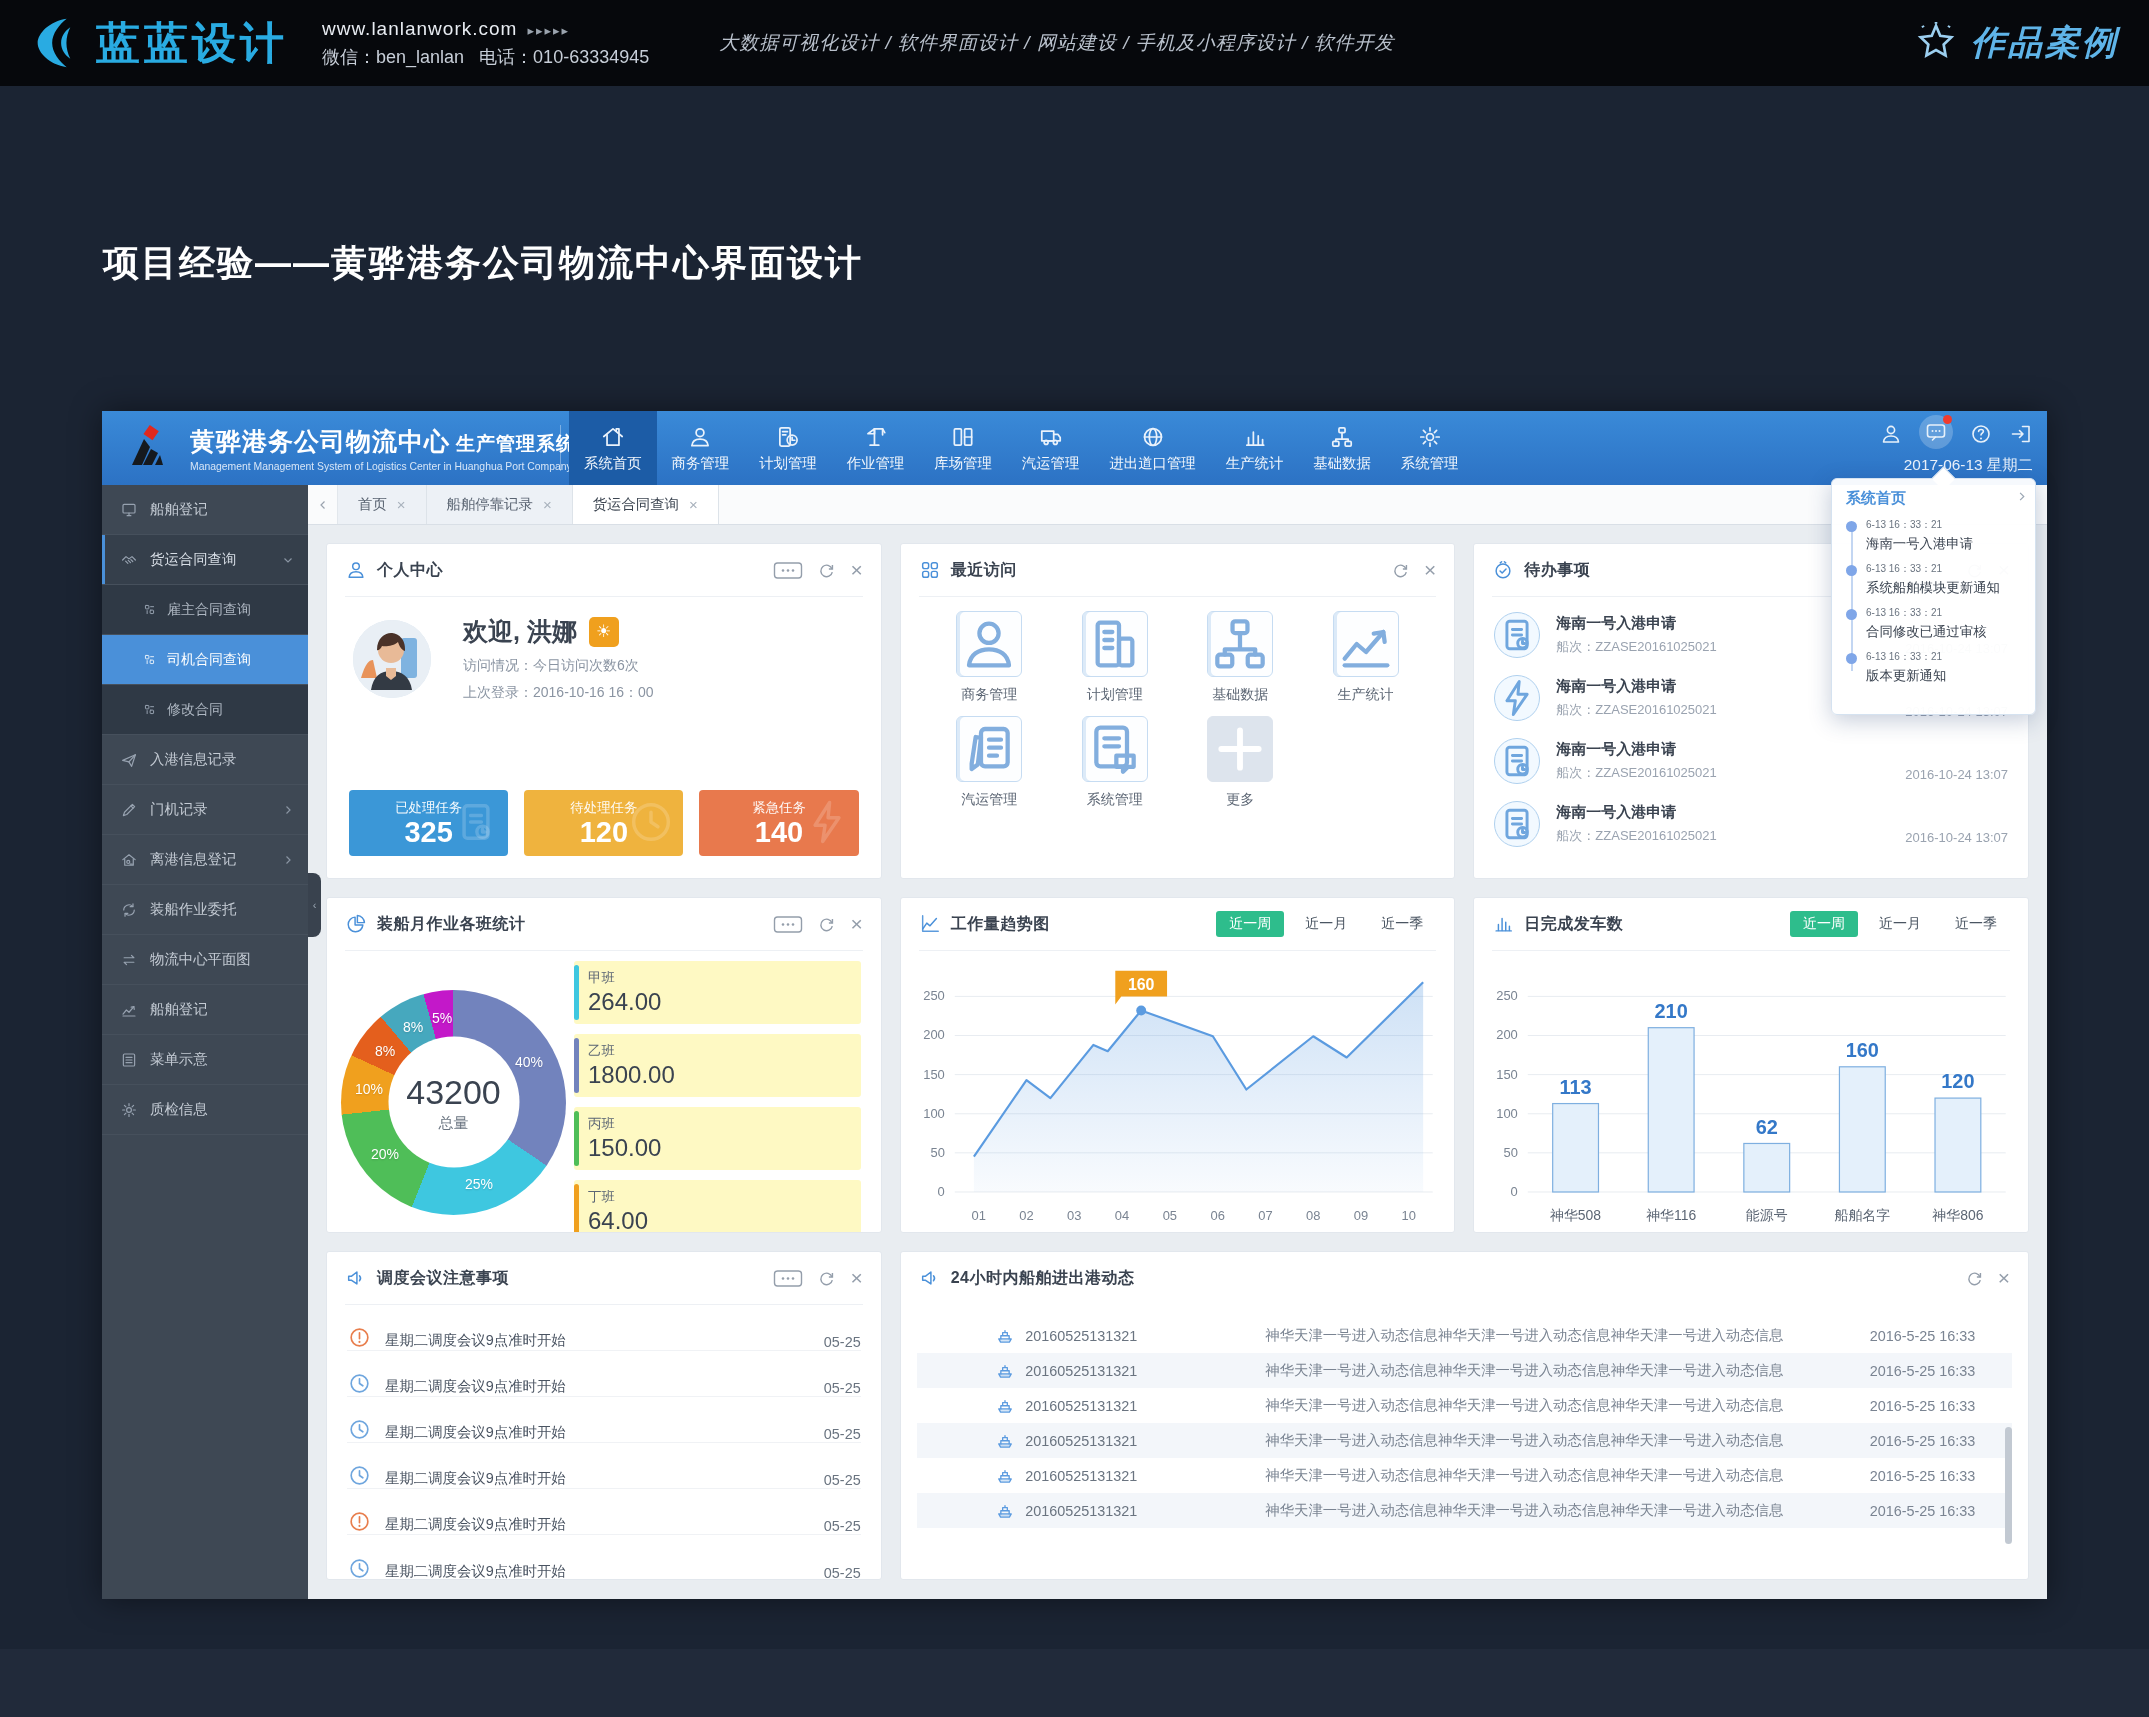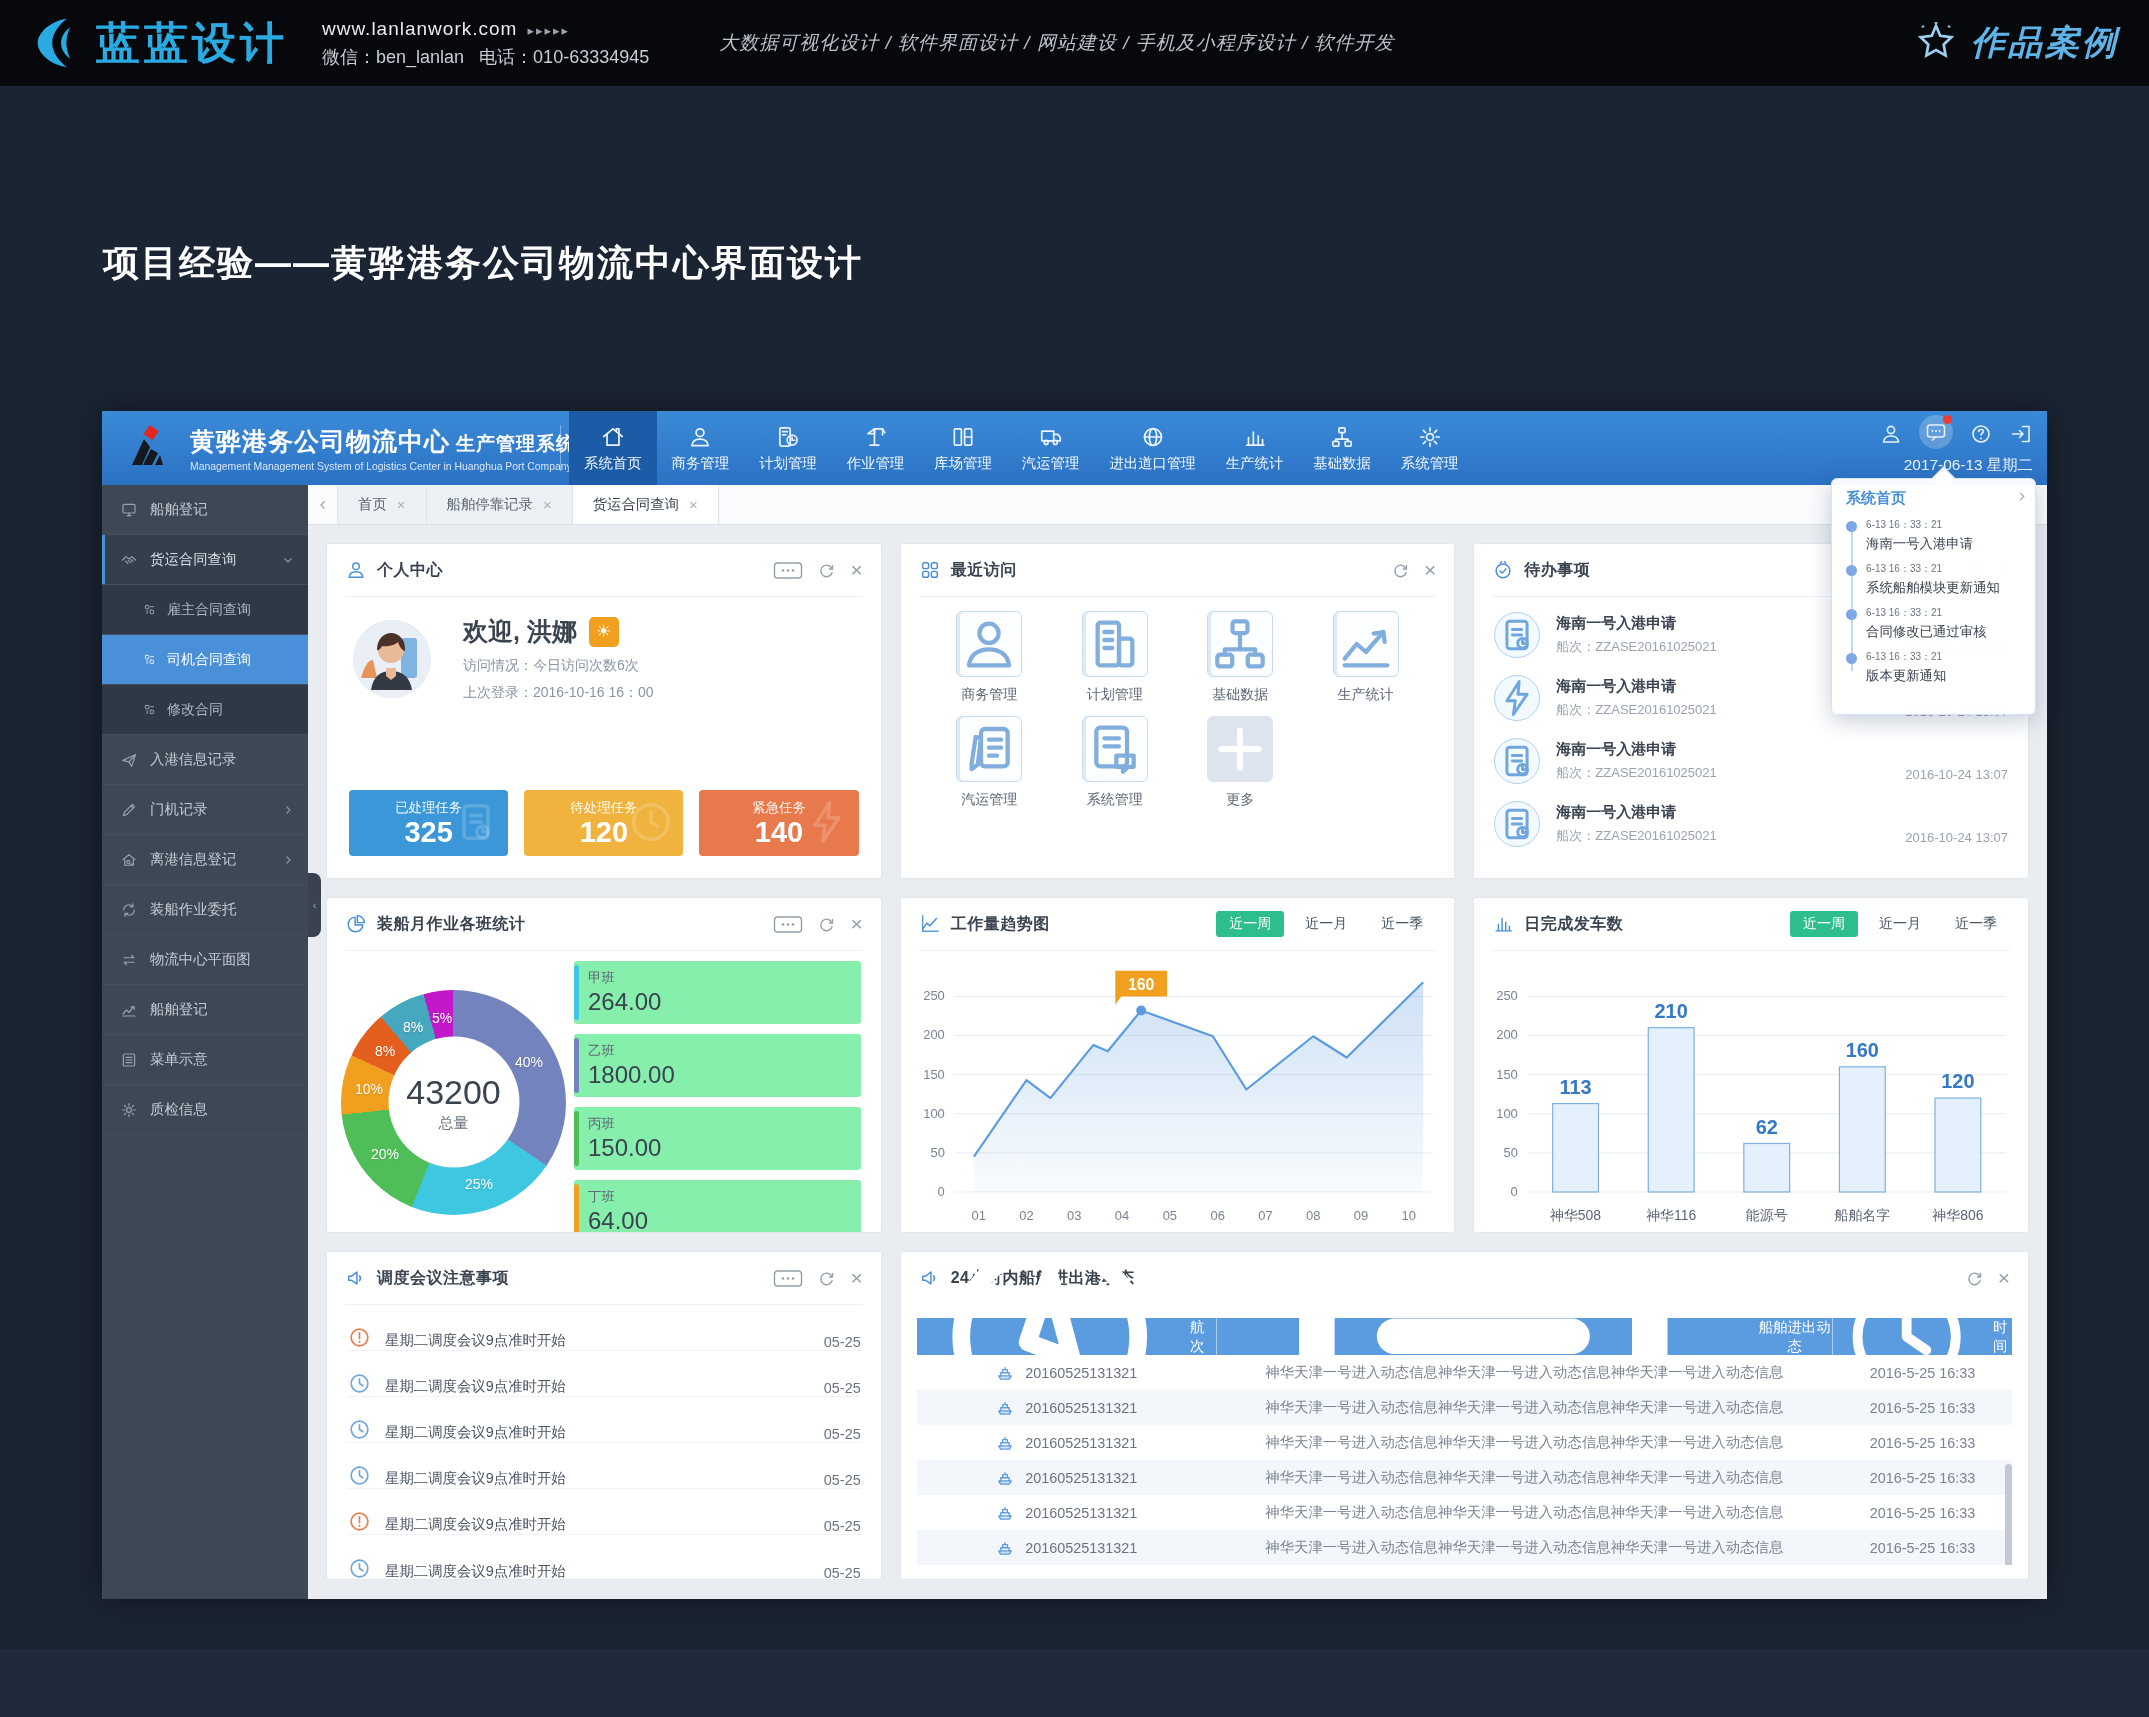--- a/index.html
+++ b/index.html
@@ -114,21 +114,21 @@
 
   
   .donut-wrap { display:flex; align-items:center; padding:10px 20px 0 14px; gap:8px; }
   .donut { position:relative; width:225px; height:225px; flex:none; }
   .donut .ring { position:absolute; inset:0; border-radius:50%; }
   .donut .hole { position:absolute; left:50%; top:50%; width:131px; height:131px; transform:translate(-50%,-50%); background:#fff; border-radius:50%; display:flex; flex-direction:column; align-items:center; justify-content:center; }
   .donut .hole .cv { font-size:34px; color:#3A4350; }
   .donut .hole .cl { font-size:15px; color:#6A7480; margin-top:2px; }
   .donut .plab { position:absolute; color:#fff; font-size:14px; transform:translate(-50%,-50%); text-shadow:0 1px 2px rgba(0,0,0,.15); }
   .dlegend { flex:1; display:flex; flex-direction:column; gap:10px; }
-  .dleg-it { background:#86efac; border-radius:3px; padding:8px 14px; position:relative; }
+  .dleg-it { background:#fef9c3; border-radius:3px; padding:8px 14px; position:relative; }
   .dleg-it::before { content:""; position:absolute; left:0; top:4px; bottom:4px; width:5px; border-radius:3px; background:var(--c); }
   .dleg-name { font-size:13.4px; color:#5C6674; }
   .dleg-val { font-size:24px; color:#3A4350; margin-top:1px; }
 
   
   .filters { display:flex; gap:8px; margin-left:14px; }
   .fbtn { font-size:14px; color:#4A5562; padding:4px 13px; border-radius:3px; cursor:pointer; }
   .fbtn.active { background:#2EBD8C; color:#fff; }
   .chart-svg { position:absolute; inset:4px 10px 6px 6px; }
   .axis-txt { font-size:13px; fill:#7A8violet; fill:#7A8492; }
@@ -976,45 +976,20 @@
           <span class="hbtn">
               <svg viewBox="0 0 24 24" fill="none" stroke="currentColor" stroke-width="1.8">
                 <path d="M19 10a7.3 7.3 0 1 0 .3 4"></path>
                 <path d="M19.5 5v5H15"></path>
               </svg>
             </span>
           <span class="hbtn" style="font-size:21px;">×</span>
         </div>
         <div class="card-bd" style="margin-top:6px;">
           <div class="tbl">
-            <div class="tbl-hd" id="tbl-hd">
-                <div class="th c1">
-                  <svg viewBox="0 0 24 24" fill="none" stroke="currentColor" stroke-width="1.6" stroke-linecap="round" stroke-linejoin="round" style="width:100%;height:100%;">
-                    <circle cx="12" cy="12" r="8"></circle>
-                    <path d="M12 6.5 14 14l-4-1.5z"></path>
-                  </svg>
-                  <span>航次</span>
-                </div>
-                <div class="vline"></div>
-                <div class="th c2">
-                  <svg viewBox="0 0 24 24" fill="none" stroke="currentColor" stroke-width="1.6" stroke-linecap="round" stroke-linejoin="round" style="width:100%;height:100%;">
-                    <rect x="4.5" y="5" width="15" height="14" rx="1.5"></rect>
-                    <path d="M8 9h8M8 12h8M8 15h5"></path>
-                  </svg>
-                  <span>船舶进出动态</span>
-                </div>
-                <div class="vline"></div>
-                <div class="th c3">
-                  <svg viewBox="0 0 24 24" fill="none" stroke="currentColor" stroke-width="1.6" stroke-linecap="round" stroke-linejoin="round" style="width:100%;height:100%;">
-                    <circle cx="12" cy="12" r="8"></circle>
-                    <path d="M12 7.5V12l3.2 2.2"></path>
-                  </svg>
-                  <span>时间</span>
-                </div>
-              </div>
             <div class="tbl-body" id="tbl-body">
               <div class="tr">
                   <div class="c1 td-voy">
                     <span style="width:20px;height:20px;display:inline-block;color:#5B9BE0;"><svg viewBox="0 0 24 24" fill="none" stroke="currentColor" stroke-width="1.6" stroke-linecap="round" stroke-linejoin="round" style="width:100%;height:100%;">
                         <path d="M4.5 15.5h15l-2.2 3.8H6.7z" fill="currentColor" fill-opacity=".25"></path>
                         <path d="M7 15.5v-3.8h10v3.8M9.2 11.7V8h5.6v3.7M12 8V5.5"></path>
                       </svg></span>
                     <span>20160525131321</span>
                   </div>
                   <div class="c2">神华天津一号进入动态信息神华天津一号进入动态信息神华天津一号进入动态信息</div>

